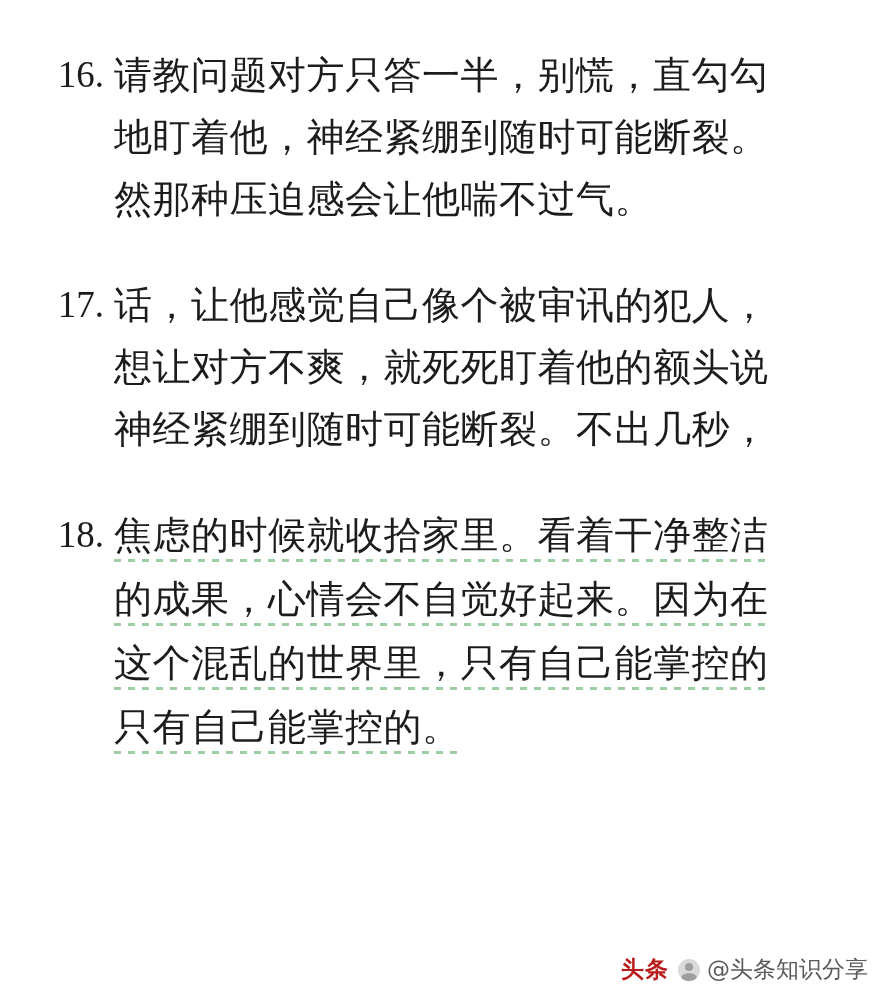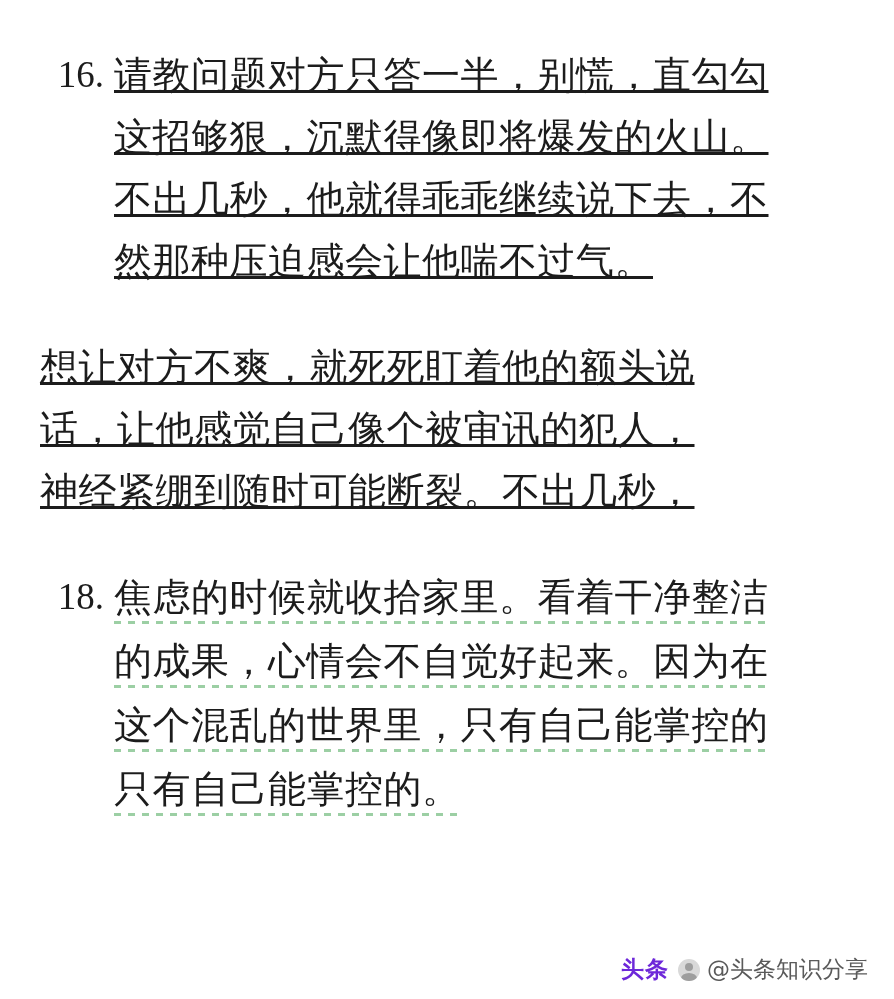--- a/index.html
+++ b/index.html
@@ -44,21 +44,20 @@
   }
 
   .item-body {
     flex: 1 1 auto;
     font-size: 38px;
     line-height: 62px;
     color: #1c1c1c;
     letter-spacing: 0.5px;
     font-family: "DejaVu Sans", "Liberation Sans", sans-serif;
     padding-left: 6px;
-    text-decoration: underline;
   }
 
   .item-body .line {
     display: block;
     white-space: pre;
   }
 
   
   .item-underlined .item-body .line {
     display: inline-block;
@@ -79,21 +78,21 @@
     right: 26px;
     bottom: 14px;
     display: flex;
     align-items: center;
     font-size: 23px;
     color: #6b6b6b;
     font-family: "DejaVu Sans", "Liberation Sans", sans-serif;
   }
   .footer .brand {
     font-weight: bold;
-    color: #6d28d9;
+    color: #b91c1c;
     margin-right: 9px;
     letter-spacing: 1px;
   }
   .footer .avatar {
     width: 22px;
     height: 22px;
     border-radius: 50%;
     background: #d9d9d9;
     display: inline-block;
     margin-right: 7px;
@@ -123,30 +122,30 @@
 </style>
 </head>
 <body>
 
 <div class="page">
 
   <div class="item">
     <div class="item-number">16.</div>
     <div class="item-body">
       <span class="line">请教问题对方只答一半，别慌，直勾勾</span>
-      <span class="line">这招够狠，沉默得像即将爆发的火山。</span>
-      <span class="line">不出几秒，他就得乖乖继续说下去，不</span>
+      <span class="line">地盯着他，神经紧绷到随时可能断裂。</span>
       <span class="line">然那种压迫感会让他喘不过气。</span>
     </div>
   </div>
 
   <div class="item">
+    <div class="item-number">17.</div>
     <div class="item-body">
+      <span class="line">话，让他感觉自己像个被审讯的犯人，</span>
       <span class="line">想让对方不爽，就死死盯着他的额头说</span>
-      <span class="line">话，让他感觉自己像个被审讯的犯人，</span>
       <span class="line">神经紧绷到随时可能断裂。不出几秒，</span>
     </div>
   </div>
 
   <div class="item item-underlined">
     <div class="item-number">18.</div>
     <div class="item-body">
       <span class="line">焦虑的时候就收拾家里。看着干净整洁</span>
       <span class="line">的成果，心情会不自觉好起来。因为在</span>
       <span class="line">这个混乱的世界里，只有自己能掌控的</span>

